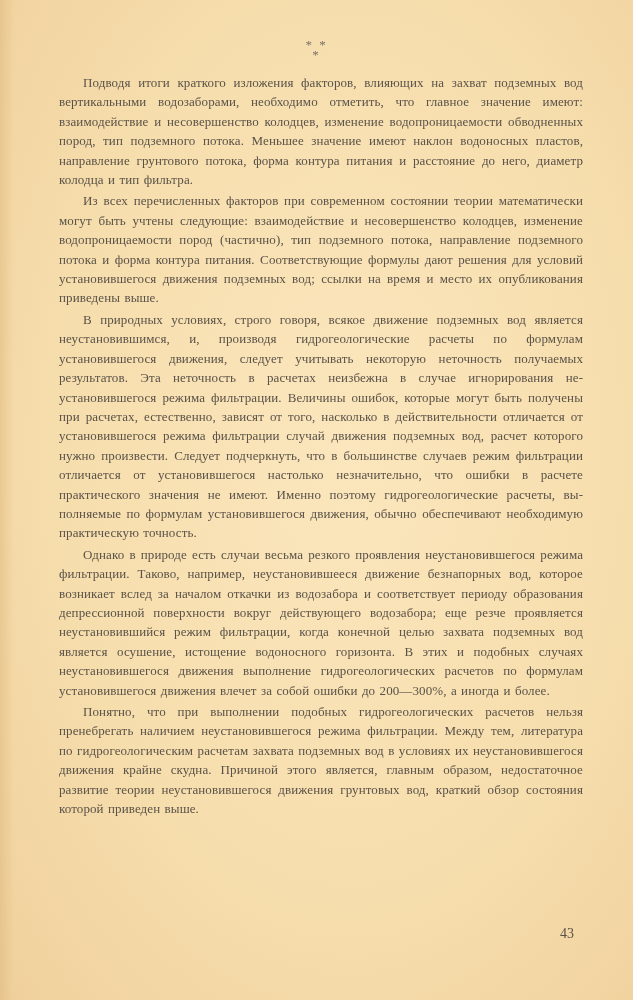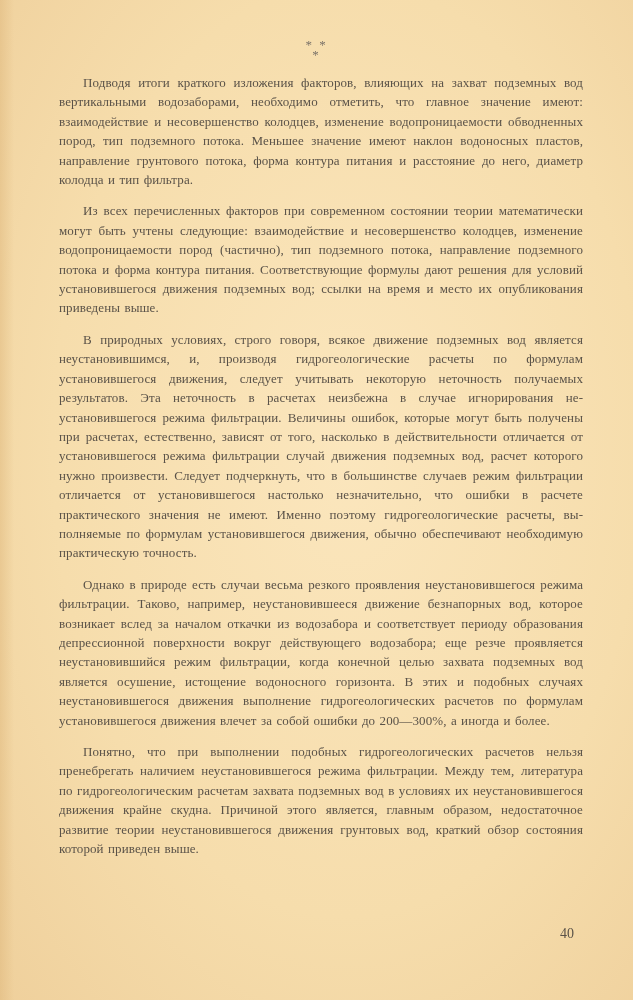--- a/index.html
+++ b/index.html
@@ -55,21 +55,21 @@
       margin: 0;
       font-size: 13px;
       line-height: 19.4px;
       text-align: justify;
       text-indent: 24px;
       hyphens: manual;
       letter-spacing: 0.1px;
       word-spacing: 1px;
     }
     .para + .para {
-      margin-top: 12px;
+      margin-top: 2px;
     }
     .page-number {
       position: absolute;
       left: 560px;
       top: 926px;
       font-size: 14px;
       color: #5a5248;
     }
   </style>
 </head>
@@ -84,14 +84,14 @@
   </div>
 
   <div class="text-block">
     <p class="para">Подводя итоги краткого изложения факторов, влияющих на захват подземных вод вертикальными водозаборами, необходимо отметить, что главное значение имеют: взаимодействие и несовер­шенство колодцев, изменение водопроницаемости обводненных по­род, тип подземного потока. Меньшее значение имеют наклон водо­носных пластов, направление грунтового потока, форма контура питания и расстояние до него, диаметр колодца и тип фильтра.</p>
     <p class="para">Из всех перечисленных факторов при современном состоянии теории математически могут быть учтены следующие: взаимодей­ствие и несовершенство колодцев, изменение водопроницаемости пород (частично), тип подземного потока, направление подземного потока и форма контура питания. Соответствующие формулы дают решения для условий установившегося движения подземных вод; ссылки на время и место их опубликования приведены выше.</p>
     <p class="para">В природных условиях, строго говоря, всякое движение под­земных вод является неустановившимся, и, производя гидрогеоло­гические расчеты по формулам установившегося движения, сле­дует учитывать некоторую неточность получаемых результатов. Эта неточность в расчетах неизбежна в случае игнорирования не­установившегося режима фильтрации. Величины ошибок, кото­рые могут быть получены при расчетах, естественно, зависят от того, насколько в действительности отличается от установившегося режима фильтрации случай движения подземных вод, расчет ко­торого нужно произвести. Следует подчеркнуть, что в большин­стве случаев режим фильтрации отличается от установившегося настолько незначительно, что ошибки в расчете практического зна­чения не имеют. Именно поэтому гидрогеологические расчеты, вы­полняемые по формулам установившегося движения, обычно обес­печивают необходимую практическую точность.</p>
     <p class="para">Однако в природе есть случаи весьма резкого проявления не­установившегося режима фильтрации. Таково, например, неуста­новившееся движение безнапорных вод, которое возникает вслед за началом откачки из водозабора и соответствует периоду обра­зования депрессионной поверхности вокруг действующего водо­забора; еще резче проявляется неустановившийся режим фильтра­ции, когда конечной целью захвата подземных вод является осу­шение, истощение водоносного горизонта. В этих и подобных слу­чаях неустановившегося движения выполнение гидрогеологических расчетов по формулам установившегося движения влечет за собой ошибки до 200—300%, а иногда и более.</p>
     <p class="para">Понятно, что при выполнении подобных гидрогеологических расчетов нельзя пренебрегать наличием неустановившегося режима фильтрации. Между тем, литература по гидрогеологическим расче­там захвата подземных вод в условиях их неустановившегося дви­жения крайне скудна. Причиной этого является, главным образом, недостаточное развитие теории неустановившегося движения грун­товых вод, краткий обзор состояния которой приведен выше.</p>
   </div>
 
-  <div class="page-number">40</div>
+  <div class="page-number">43</div>
 </div>
 
 </body></html>

